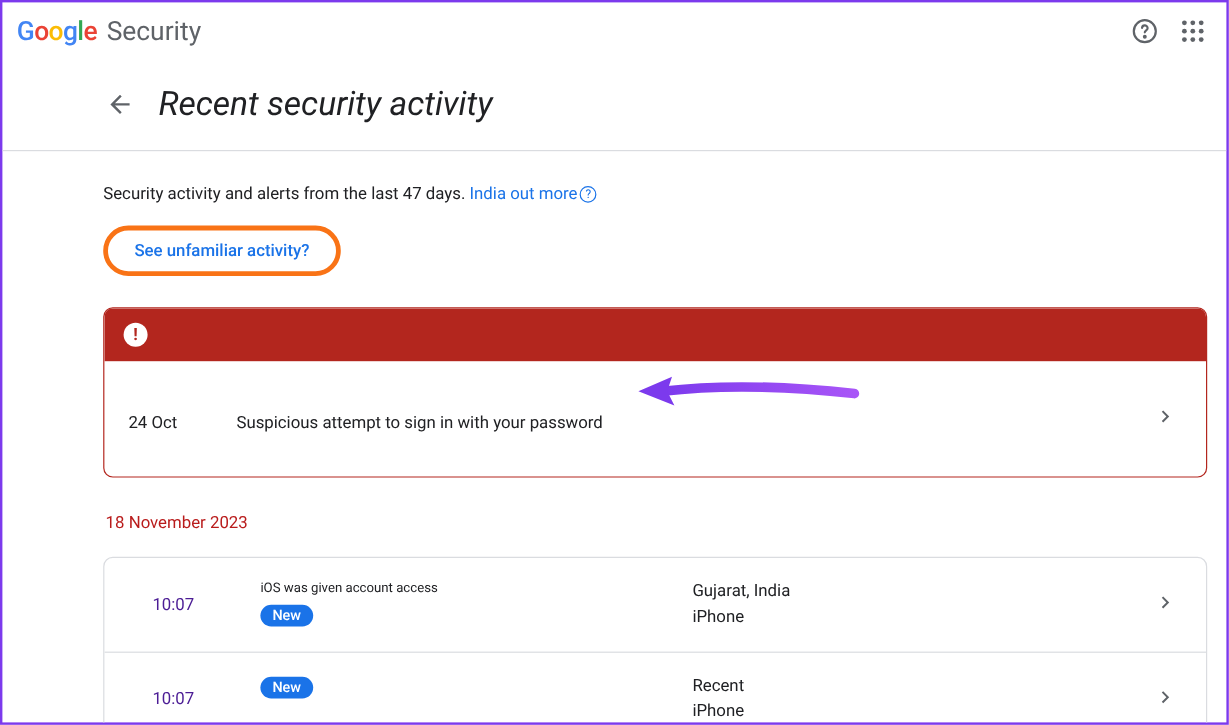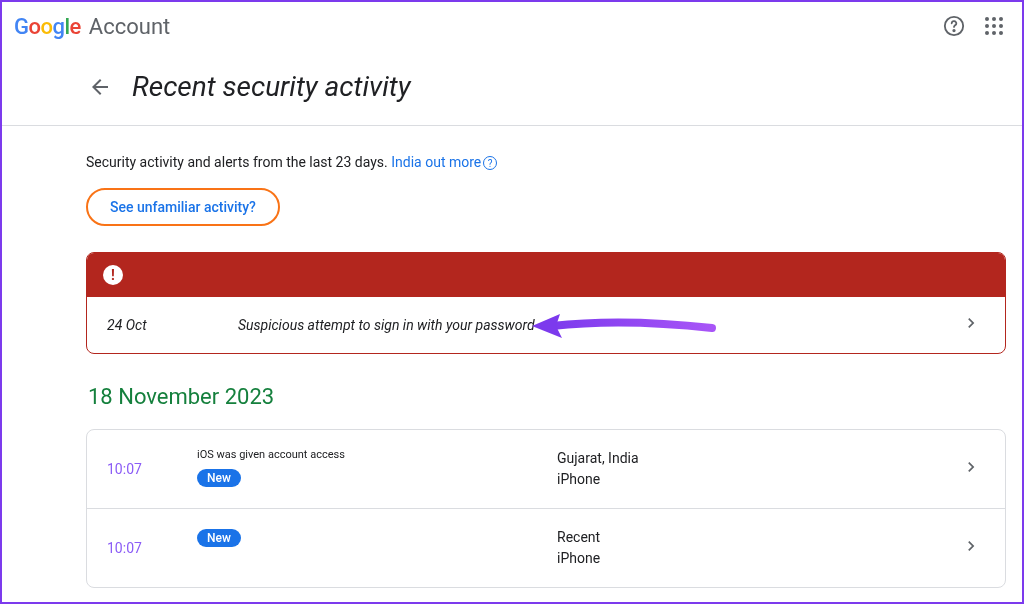--- a/index.html
+++ b/index.html
@@ -34,36 +34,36 @@
     .apps-grid span { width: 4px; height: 4px; background: #5f6368; border-radius: 50%; }
     .title-row { display: flex; align-items: center; padding: 20px 16px 22px 90px; gap: 20px; font-style: italic; }
     .back-btn { width: 24px; height: 24px; display: flex; align-items: center; justify-content: center; color: #5f6368; cursor: pointer; margin-left: -4px; }
     .page-title { font-size: 28px; font-weight: 400; color: #202124; }
     .divider { height: 1px; background: #dadce0; width: 100%; }
     .content { padding: 28px 16px 0 84px; max-width: 1024px; }
     .desc-row { font-size: 14px; color: #202124; margin-bottom: 18px; }
     .desc-row a { color: #1a73e8; text-decoration: none; }
     .desc-row .qmark { display: inline-flex; width: 14px; height: 14px; border: 1.3px solid #1a73e8; border-radius: 50%; align-items: center; justify-content: center; font-size: 10px; color: #1a73e8; margin-left: 2px; vertical-align: middle; }
     .pill-btn {
-      display: inline-block; padding: 9px 22px; border: 2px solid #f97316;
+      display: inline-block; padding: 9px 22px; border: 4px solid #f97316;
       border-radius: 24px; color: #1a73e8; font-size: 14px; font-weight: 500;
       cursor: pointer; margin-bottom: 26px; background: #fff;
     }
     .alert-card { border: 1px solid #b3261e; border-radius: 8px; overflow: hidden; margin-bottom: 30px; }
     .alert-header { background: #b3261e; color: #fff; display: flex; align-items: center; padding: 12px 16px; gap: 12px; font-size: 15px; font-weight: 500; }
     .alert-icon-circle { width: 20px; height: 20px; background: #fff; border-radius: 50%; display: flex; align-items: center; justify-content: center; color: #b3261e; font-weight: bold; font-size: 14px; }
-    .alert-body { display: flex; align-items: center; padding: 16px 20px; cursor: pointer; font-style: italic; }
+    .alert-body { display: flex; align-items: flex-end; padding: 36px 20px; cursor: pointer; }
     .alert-date { width: 90px; font-size: 14px; color: #202124; }
-    .alert-text { flex: 1; font-size: 14px; color: #202124; margin-left: 41px; }
+    .alert-text { flex: 1; font-size: 14px; color: #202124; }
     .chevron { width: 24px; color: #5f6368; }
-    .date-heading { font-size: 22px; color: #15803d; font-weight: 400; margin-bottom: 20px; padding-left: 2px; }
+    .date-heading { font-size: 14px; color: #b91c1c; font-weight: 400; margin-bottom: 20px; padding-left: 2px; }
     .events-card { border: 1px solid #dadce0; border-radius: 8px; overflow: hidden; }
     .event-row { display: flex; align-items: center; padding: 18px 20px; cursor: pointer; border-bottom: 1px solid #dadce0; }
     .event-row:last-child { border-bottom: none; }
-    .event-time { width: 90px; font-size: 14px; color: #8b5cf6; }
+    .event-time { width: 90px; font-size: 14px; color: #4c1d95; margin-left: 20px; }
     .event-main { flex: 1; display: flex; }
     .event-left { width: 360px; }
     .event-title { font-size: 11px; color: #202124; margin-bottom: 6px; }
     .new-badge { display: inline-block; background: #1a73e8; color: #fff; font-size: 12px; padding: 2px 10px; border-radius: 10px; font-weight: 500; }
     .event-right { font-size: 14px; color: #202124; line-height: 1.5; }
     .arrow-annotation {
       position: absolute;
       left: 520px;
       top: 306px;
       pointer-events: none;
@@ -75,21 +75,21 @@
 <div class="header">
   <div class="logo-area">
     <span class="google-logo">
       <span class="g1">G</span>
         <span class="g2">o</span>
         <span class="g3">o</span>
         <span class="g4">g</span>
         <span class="g5">l</span>
         <span class="g6">e</span>
     </span>
-    <span class="account-text">Account</span>
+    <span class="account-text">Security</span>
   </div>
   <div class="header-right">
     <div class="help-icon">
       <svg width="22" height="22" viewBox="0 0 24 24" fill="none" stroke="#5f6368" stroke-width="2">
           <circle cx="12" cy="12" r="10"></circle>
           <path d="M9.5 9a2.5 2.5 0 015 .5c0 1.5-2.5 2-2.5 3.5" stroke-linecap="round"></path>
           <circle cx="12" cy="17" r="0.8" fill="#5f6368"></circle>
         </svg>
     </div>
     <div class="apps-icon">
@@ -114,21 +114,21 @@
         <path d="M20 11H7.83l5.59-5.59L12 4l-8 8 8 8 1.41-1.41L7.83 13H20z"></path>
       </svg>
   </div>
   <h1 class="page-title">Recent security activity</h1>
 </div>
 
 <div class="divider"></div>
 
 <div class="content">
   <div class="desc-row">
-    <span>Security activity and alerts from the last 23 days. </span><a href="#">India out more</a><span class="qmark">?</span>
+    <span>Security activity and alerts from the last 47 days. </span><a href="#">India out more</a><span class="qmark">?</span>
   </div>
 
   <div class="pill-btn">See unfamiliar activity?</div>
 
   <div class="alert-card">
     <div class="alert-header">
       <div class="alert-icon-circle">!</div>
     </div>
     <div class="alert-body">
       <div class="alert-date">24 Oct</div>

